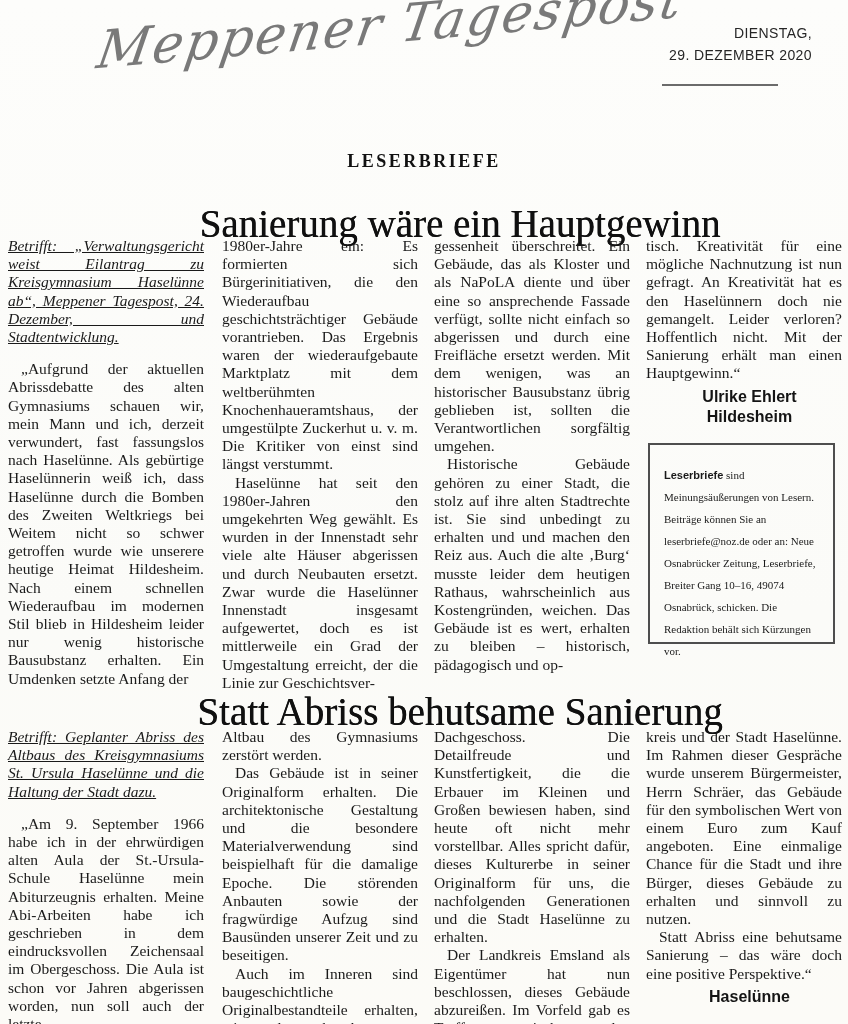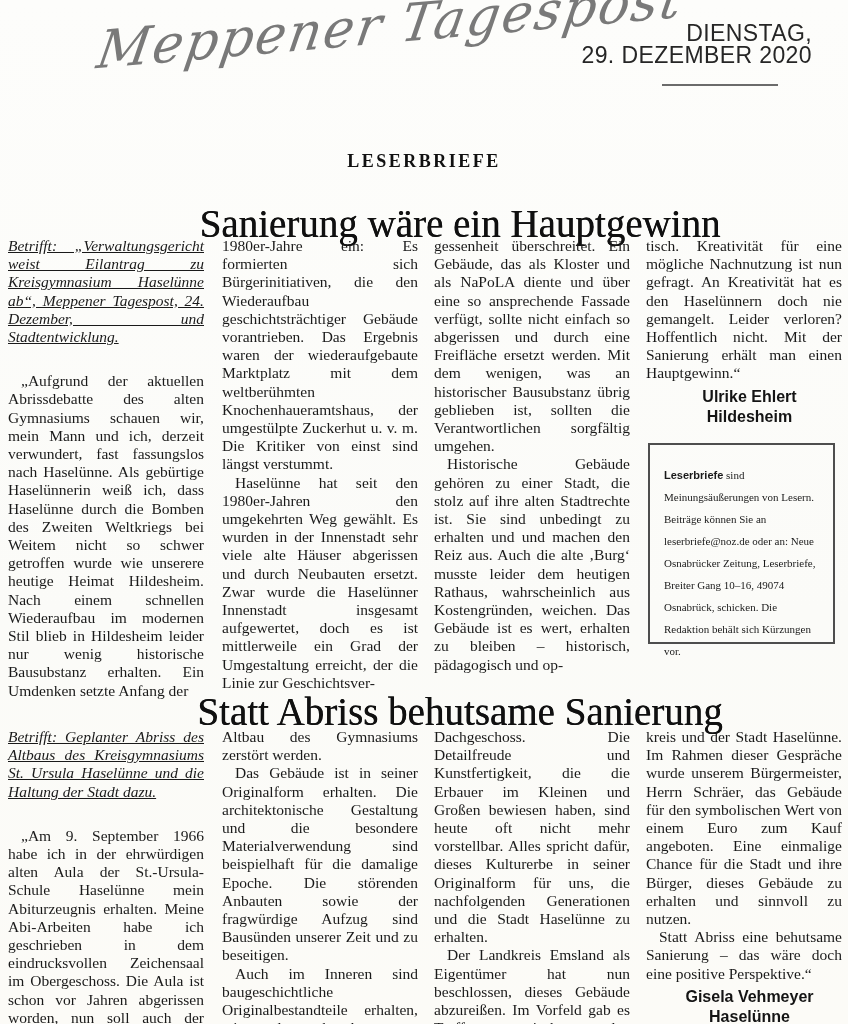--- a/index.html
+++ b/index.html
@@ -15,21 +15,21 @@
     position:absolute;left:98px;top:20px;width:520px;
     font-family:"DejaVu Serif",serif;font-style:italic;
     font-size:52px;color:#555;opacity:.78;
     transform:rotate(-5deg) skewX(-14deg);transform-origin:left center;
     letter-spacing:2px;white-space:nowrap;
   }
   
   .dateblock{
     position:absolute;right:36px;top:22px;text-align:right;
     font-family:"Liberation Sans","DejaVu Sans",sans-serif;
-    font-size:23px;line-height:22px;color:#262626;letter-spacing:.4px;
+    font-size:14px;line-height:22px;color:#262626;letter-spacing:.4px;
   }
   .date-rule{position:absolute;left:662px;top:84px;width:116px;height:2px;background:#6b6b6b;}
   
   .kicker{
     position:absolute;top:151px;left:0;width:100%;text-align:center;
     font-weight:bold;font-size:18px;letter-spacing:2.5px;color:#111;
   }
   .headline{
     position:absolute;left:0;width:100%;text-align:center;
     font-size:39px;line-height:44px;color:#101010;
@@ -39,21 +39,21 @@
   }
   .headline.h1{top:176px;}
   .headline.h2{top:664px;}
   
   .col{
     position:absolute;width:196px;
     font-size:15.5px;line-height:18.2px;text-align:justify;color:#1a1a1a;
   }
   .col p{margin:0;}
   p.intro{font-style:italic;margin-bottom:8px;text-decoration:underline;}
-  p.lead-gap{margin-top:26px;}
+  p.lead-gap{margin-top:14px;}
   p.indent{text-indent:13px;}
   .a1{top:237px;height:428px;}
   .a2{top:728px;height:296px;}
   .c1{left:8px;}
   .c2{left:222px;}
   .c3{left:434px;}
   .c4{left:646px;}
   
   .sig{
     font-family:"Liberation Sans","DejaVu Sans",sans-serif;font-weight:bold;
@@ -123,18 +123,17 @@
     <p class="indent">Auch im Inneren sind baugeschichtliche Originalbestandteile erhalten, wie der beachtenswerte Zeichensaal und die Einbauschränke im</p>
   </div>
   <div class="col a2 c3">
     <p>Dachgeschoss. Die Detailfreude und Kunstfertigkeit, die die Erbauer im Kleinen und Großen bewiesen haben, sind heute oft nicht mehr vorstellbar. Alles spricht dafür, dieses Kulturerbe in seiner Originalform für uns, die nachfolgenden Generationen und die Stadt Haselünne zu erhalten.</p>
     <p class="indent">Der Landkreis Emsland als Eigentümer hat nun beschlossen, dieses Gebäude abzureißen. Im Vorfeld gab es Treffen zwischen den Verantwortlichen vom Land-</p>
   </div>
   <div class="col a2 c4">
     <p>kreis und der Stadt Haselünne. Im Rahmen dieser Gespräche wurde unserem Bürgermeister, Herrn Schräer, das Gebäude für den symbolischen Wert von einem Euro zum Kauf angeboten. Eine einmalige Chance für die Stadt und ihre Bürger, dieses Gebäude zu erhalten und sinnvoll zu nutzen.</p>
     <p class="indent">Statt Abriss eine behutsame Sanierung – das wäre doch eine positive Perspektive.“</p>
     <div class="sig">
-      <div>Gisela Vehmeyer</div>
       <div>Haselünne</div>
     </div>
   </div>
 
 </div>
 
 </body></html>

